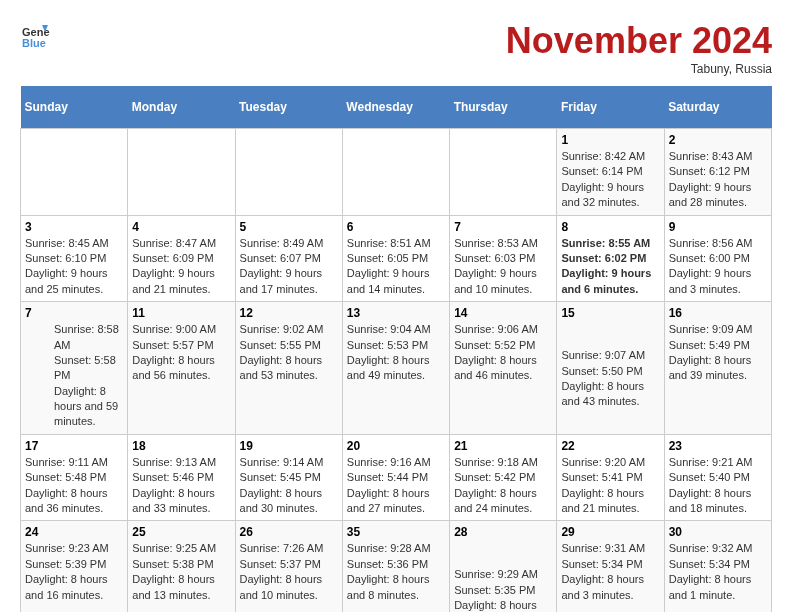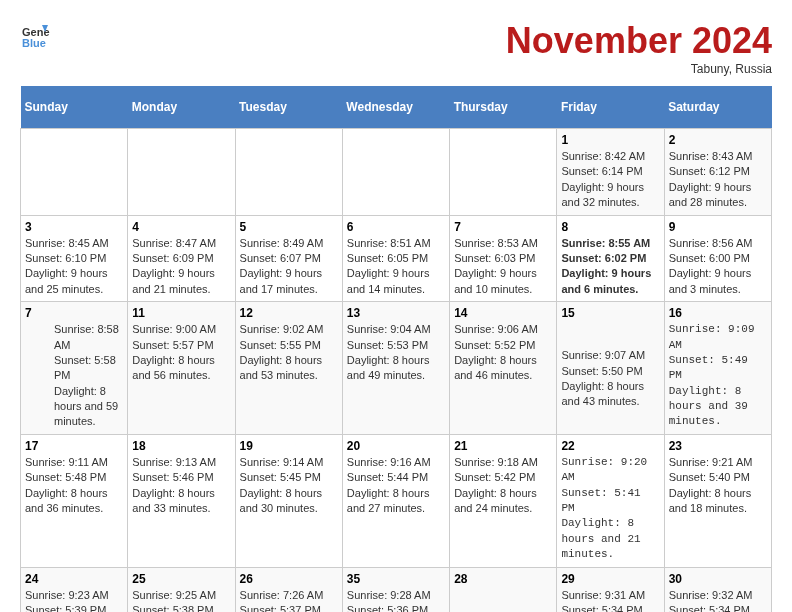--- a/index.html
+++ b/index.html
@@ -198,21 +198,21 @@
 Daylight: 8 hours and 46 minutes.</div>
         </td>
         <td>
           <div class="day-num">15</div>
           <div class="day-info" style="white-space: pre-line; margin-top: 28px;">Sunrise: 9:07 AM
 Sunset: 5:50 PM
 Daylight: 8 hours and 43 minutes.</div>
         </td>
         <td>
           <div class="day-num">16</div>
-          <div class="day-info" style="white-space: pre-line; font-family: Liberation Mono, monospace;">Sunrise: 9:09 AM
+          <div class="day-info" style="white-space: pre-line;">Sunrise: 9:09 AM
 Sunset: 5:49 PM
 Daylight: 8 hours and 39 minutes.</div>
         </td>
       </tr>
       <tr>
         <td>
           <div class="day-num">17</div>
           <div class="day-info" style="white-space: pre-line;">Sunrise: 9:11 AM
 Sunset: 5:48 PM
 Daylight: 8 hours and 36 minutes.</div>
@@ -236,21 +236,21 @@
 Daylight: 8 hours and 27 minutes.</div>
         </td>
         <td>
           <div class="day-num">21</div>
           <div class="day-info" style="white-space: pre-line;">Sunrise: 9:18 AM
 Sunset: 5:42 PM
 Daylight: 8 hours and 24 minutes.</div>
         </td>
         <td>
           <div class="day-num">22</div>
-          <div class="day-info" style="white-space: pre-line; font-family: Liberation Mono, monospace;">Sunrise: 9:20 AM
+          <div class="day-info" style="white-space: pre-line;">Sunrise: 9:20 AM
 Sunset: 5:41 PM
 Daylight: 8 hours and 21 minutes.</div>
         </td>
         <td>
           <div class="day-num">23</div>
           <div class="day-info" style="white-space: pre-line;">Sunrise: 9:21 AM
 Sunset: 5:40 PM
 Daylight: 8 hours and 18 minutes.</div>
         </td>
       </tr>

